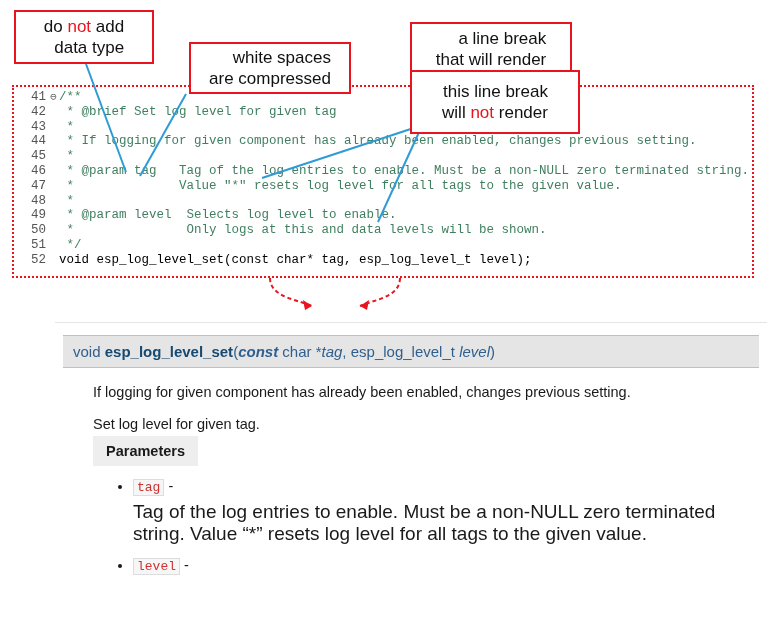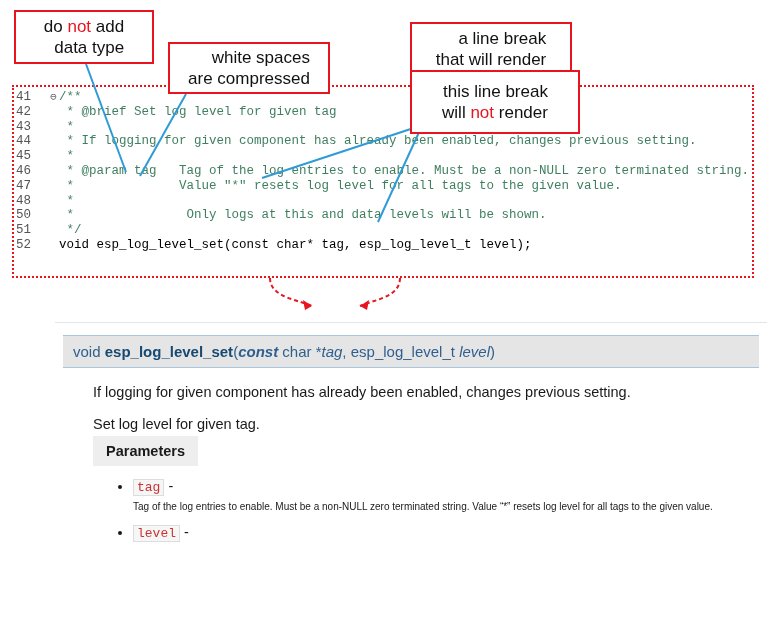--- a/index.html
+++ b/index.html
@@ -28,21 +28,21 @@
     display: flex;
     align-items: center;
     justify-content: center;
     padding: 4px 8px;
     box-sizing: border-box;
     z-index: 6;
   }
   .callout .hl { color: #e8141e; }
 
   #callout-1 { left: 14px;  top: 10px;  width: 140px; height: 54px; }
-  #callout-2 { left: 168px; top: 42px;  width: 162px; height: 52px; }
+  #callout-2 { left: 189px; top: 42px;  width: 162px; height: 52px; }
   #callout-3 { left: 410px; top: 22px;   width: 162px; height: 54px; }
   #callout-4 { left: 410px; top: 70px;  width: 170px; height: 64px; }
 
   
   .connector {
     position: absolute;
     z-index: 5;
     pointer-events: none;
   }
 
@@ -62,20 +62,21 @@
   .code-line {
     display: flex;
     font-family: "Liberation Mono", monospace;
     font-size: 12.5px;
     line-height: 14.8px;
     white-space: pre;
   }
   .ln {
     width: 30px;
     min-width: 30px;
+    text-align: right;
     color: #555555;
     padding-right: 2px;
     user-select: none;
   }
   .fold {
     width: 11px;
     min-width: 11px;
     text-align: center;
     color: #666666;
     font-size: 11px;
@@ -141,21 +142,21 @@
   .code-inline {
     font-family: "Liberation Mono", monospace;
     font-size: 13px;
     color: #cc3333;
     background: #f6f6f6;
     border: 1px solid #dddddd;
     padding: 0 3px;
   }
   .param-desc {
     margin: 6px 0 0 0;
-    font-size: 10px;
+    font-size: 19px;
     color: #1a1a1a;
     max-width: 620px;
   }
 </style>
 </head>
 <body>
 
 <svg class="connector" width="767" height="637" viewBox="0 0 767 637" style="left:0; top:0;">
 
   <line x1="186" y1="94" x2="140" y2="176" stroke="#2e9bd6" stroke-width="2"></line>
@@ -245,20 +246,25 @@
     <span class="fold"></span>
     <span class="code-text"> *              Value "*" resets log level for all tags to the given value.</span>
   </div>
 
   <div class="code-line">
     <span class="ln">48</span>
     <span class="fold"></span>
     <span class="code-text"> *</span>
   </div>
 
+  <div class="code-line">
+    <span class="ln">49</span>
+    <span class="fold"></span>
+    <span class="code-text"> * @param level  Selects log level to enable.</span>
+  </div>
 
   <div class="code-line">
     <span class="ln">50</span>
     <span class="fold"></span>
     <span class="code-text"> *               Only logs at this and data levels will be shown.</span>
   </div>
 
   <div class="code-line">
     <span class="ln">51</span>
     <span class="fold"></span>

